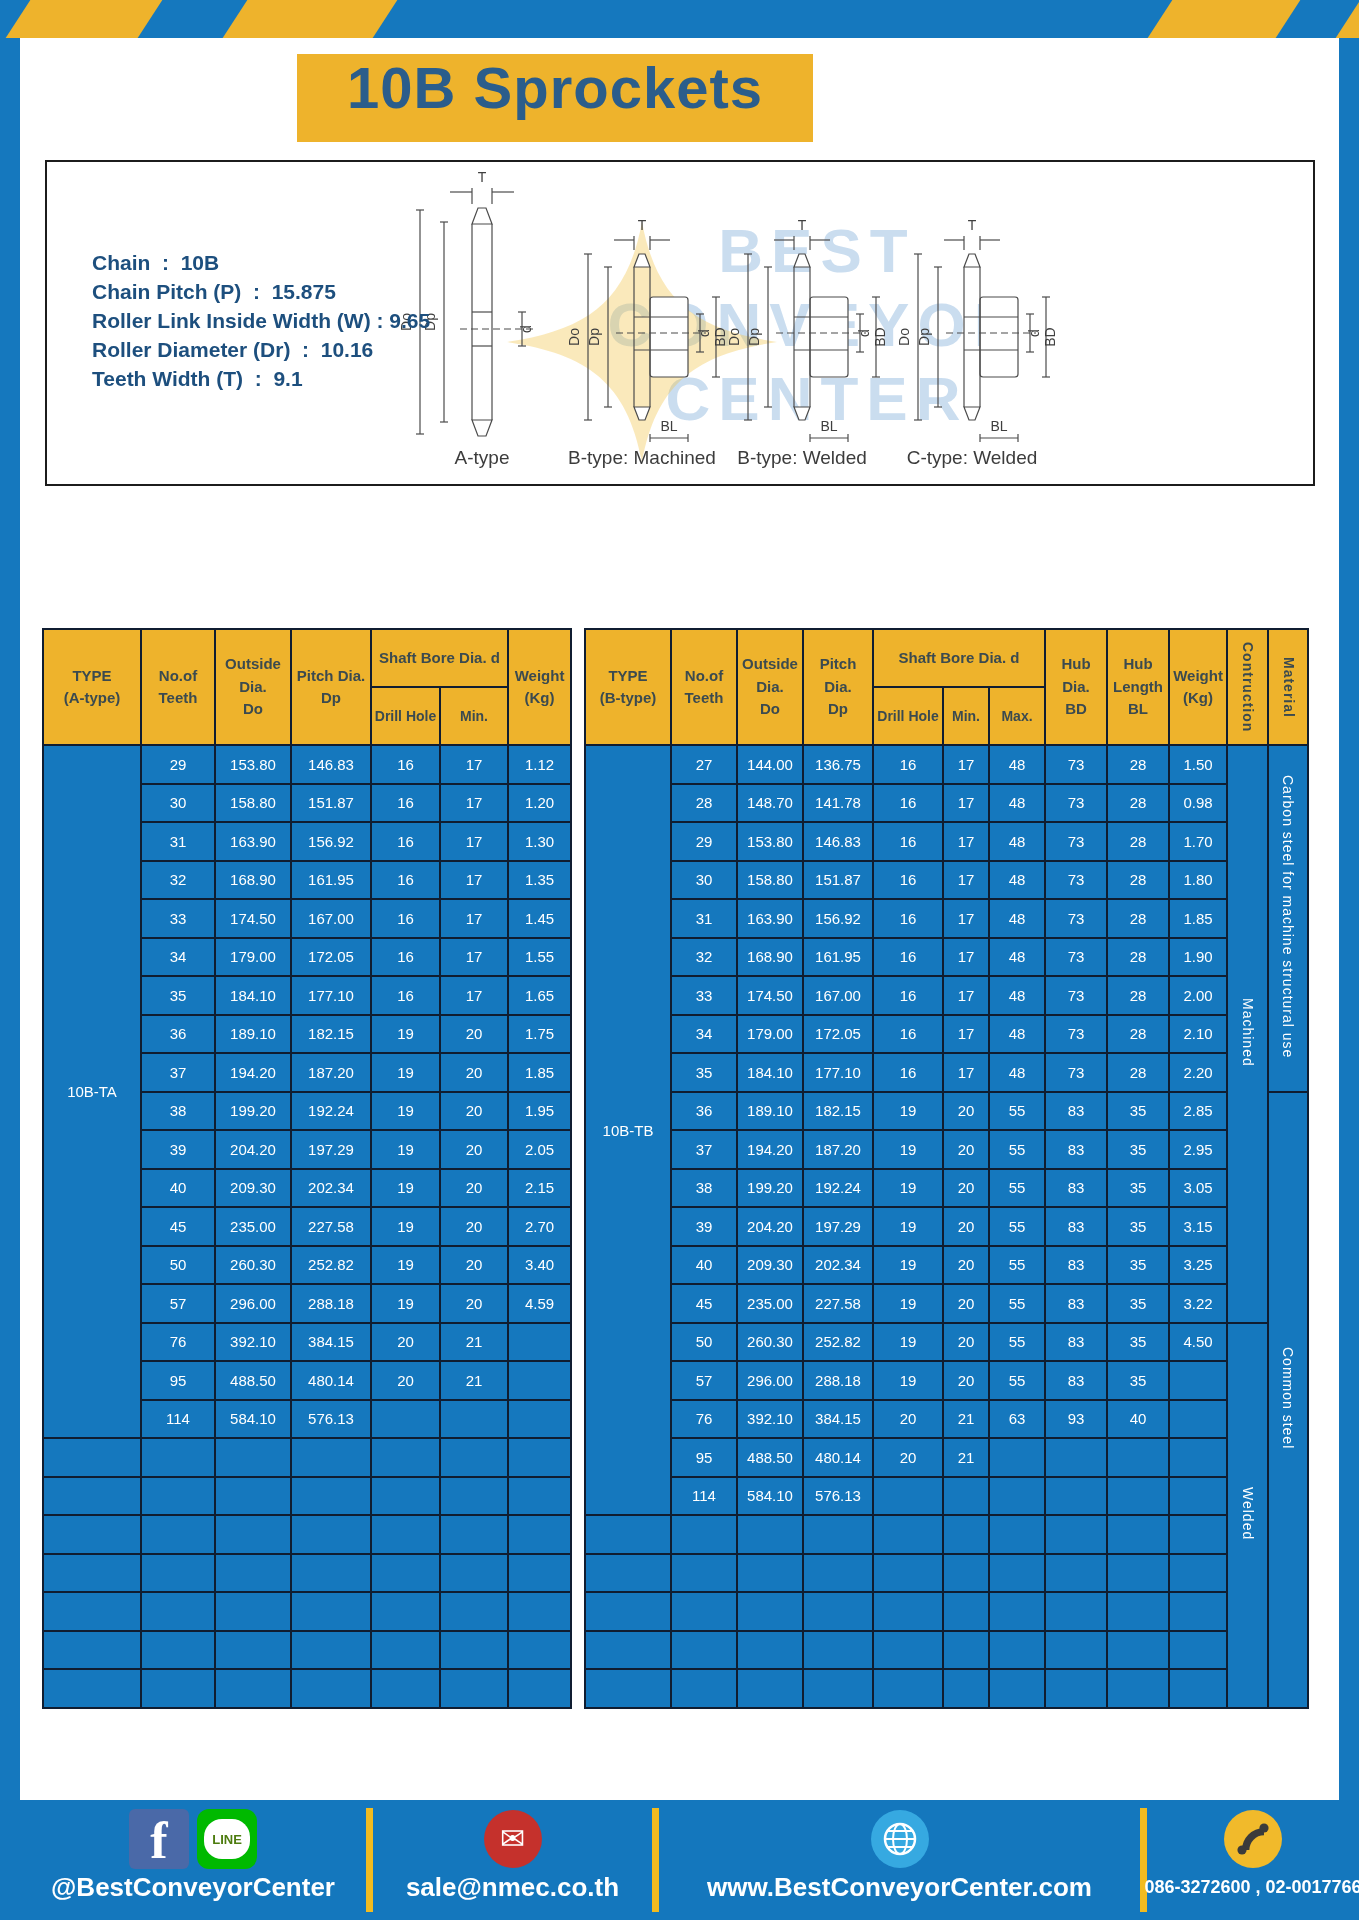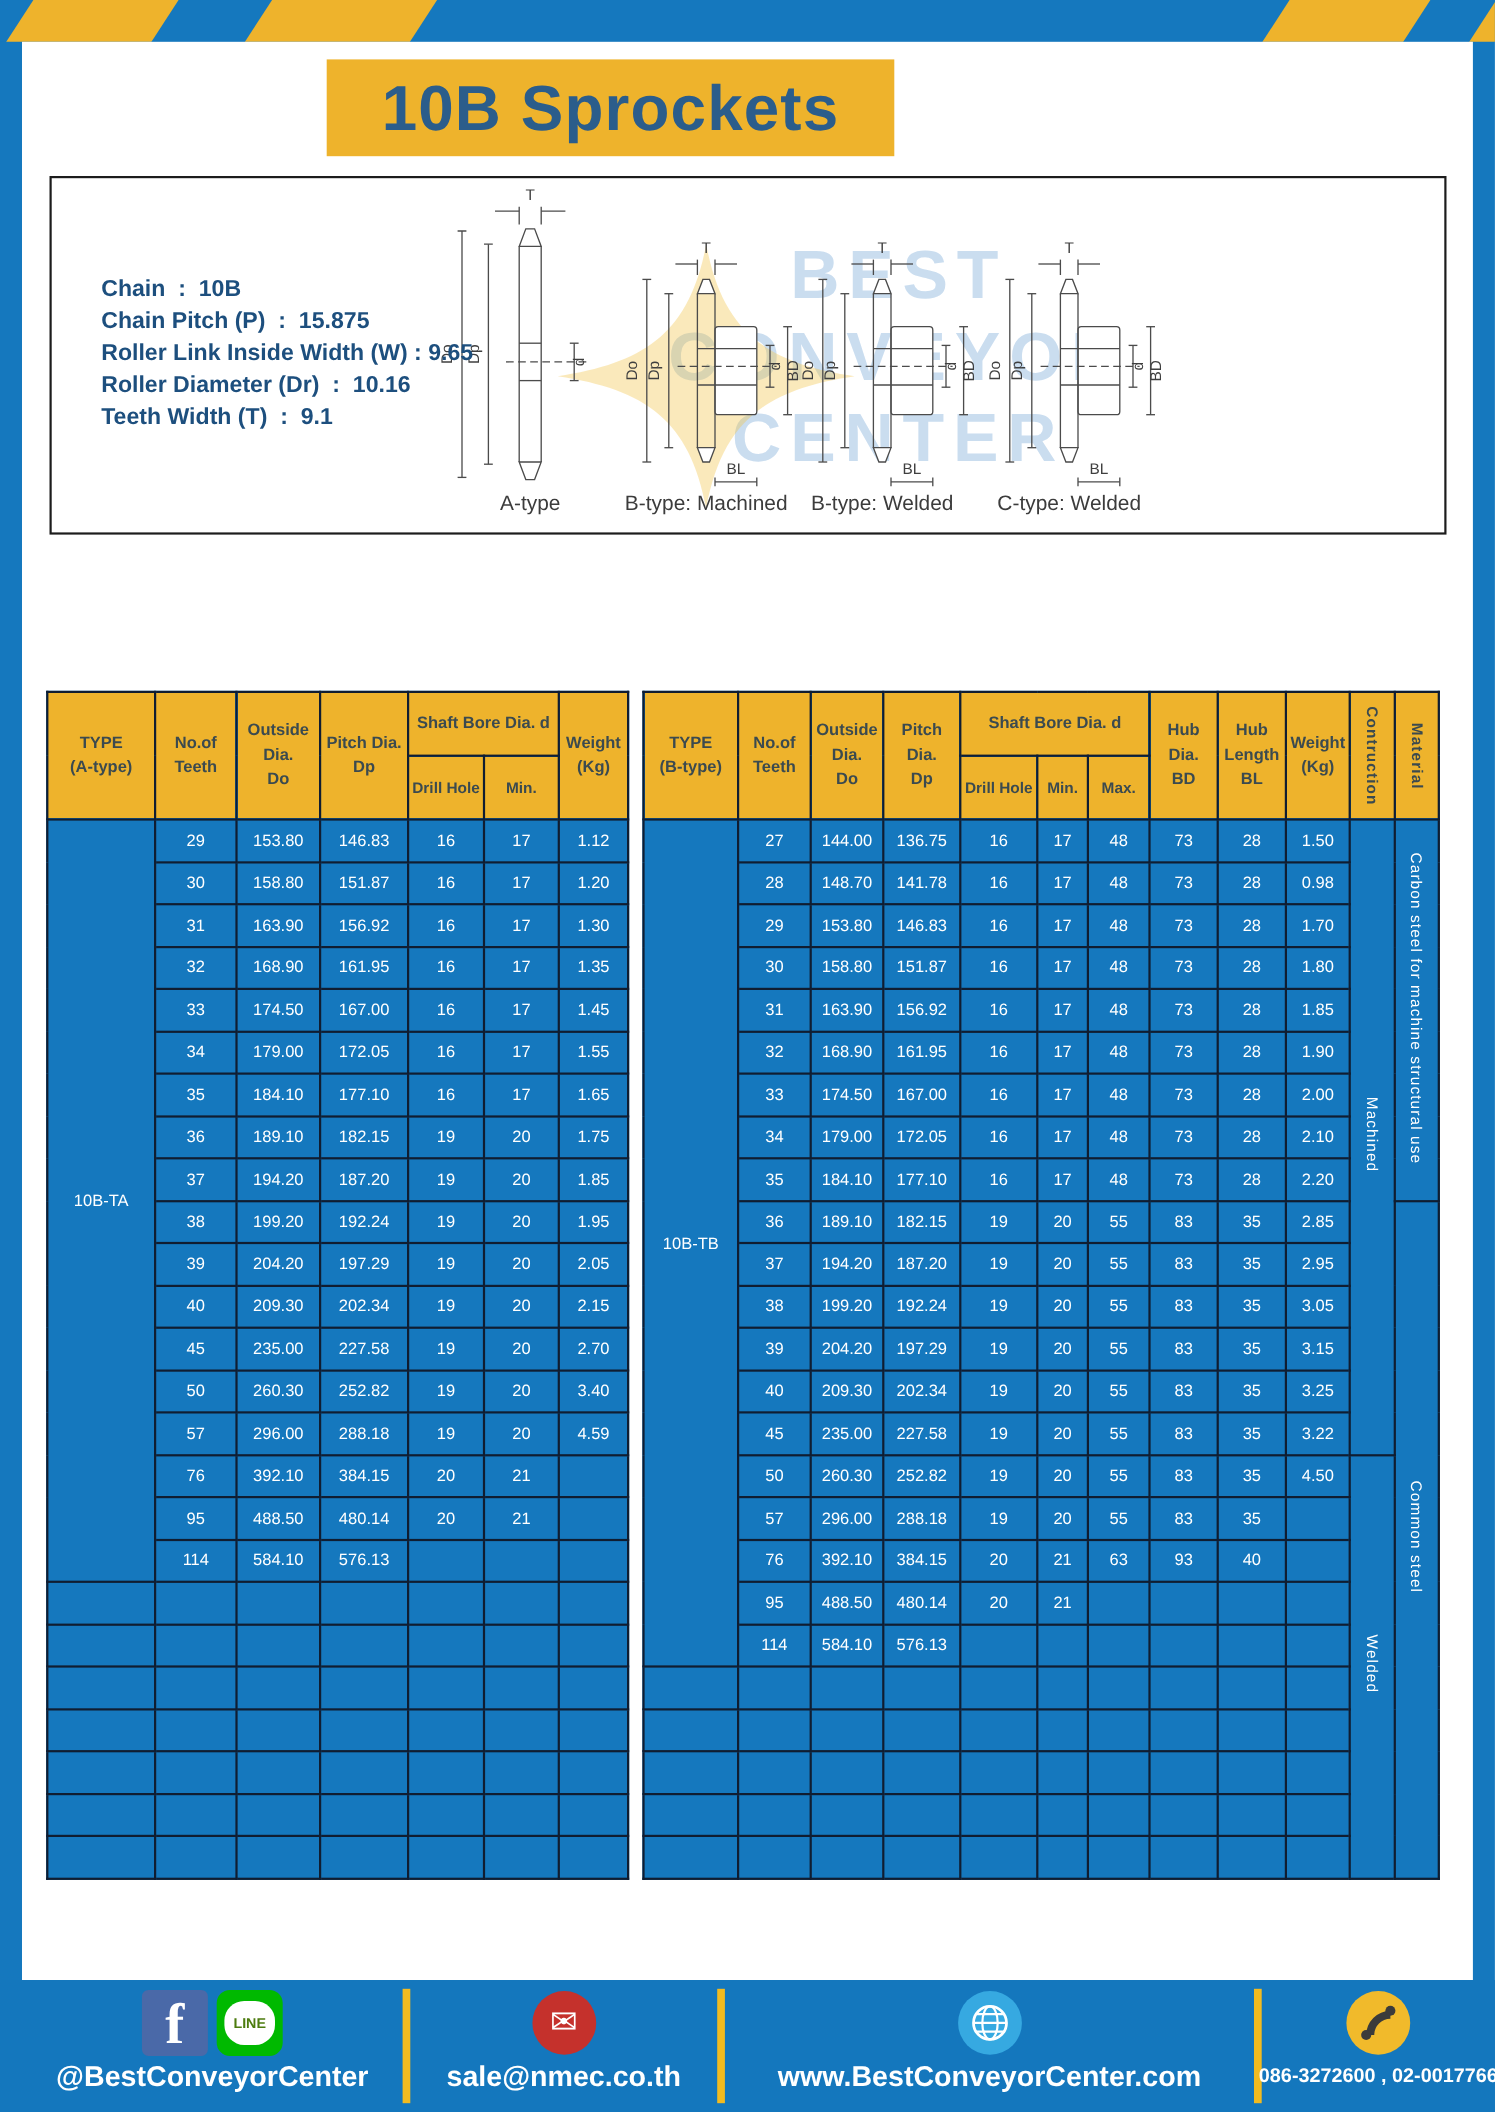--- a/index.html
+++ b/index.html
@@ -6,21 +6,21 @@
   body {
     width: 1359px; height: 1920px; position: relative;
     background: #1578be; overflow: hidden;
     font-family: "Liberation Sans", sans-serif;
   }
   .top-band { position: absolute; left:0; top:0; width:1359px; height:38px; background:#1578be; overflow:hidden; }
   .stripe { position:absolute; top:-6px; height:50px; background:#eeb32c; transform:skewX(-33deg); }
   .main-white { position:absolute; left:20px; top:38px; width:1319px; height:1762px; background:#ffffff; }
   .title-box {
     position:absolute; left:297px; top:54px; width:516px; height:88px;
-    background:#eeb32c; display:flex; align-items:center; justify-content:center;
+    background:#eeb32c; display:flex; justify-content:center;
   }
   .title-box h1 { font-size:58px; font-weight:bold; color:#2b5d8b; letter-spacing:1px; }
   .panel {
     position:absolute; left:45px; top:160px; width:1270px; height:326px;
     background:#ffffff; border:2px solid #1c1c1c;
   }
   .specs { position:absolute; left:16px; top:86px; z-index:3;margin-left:29px; }
   .specs div { font-size:21px; font-weight:bold; color:#1d4f7e; line-height:29px; white-space:pre; }
   .watermark {
     position:absolute; left:520px; top:52px; width:500px; z-index:0;

